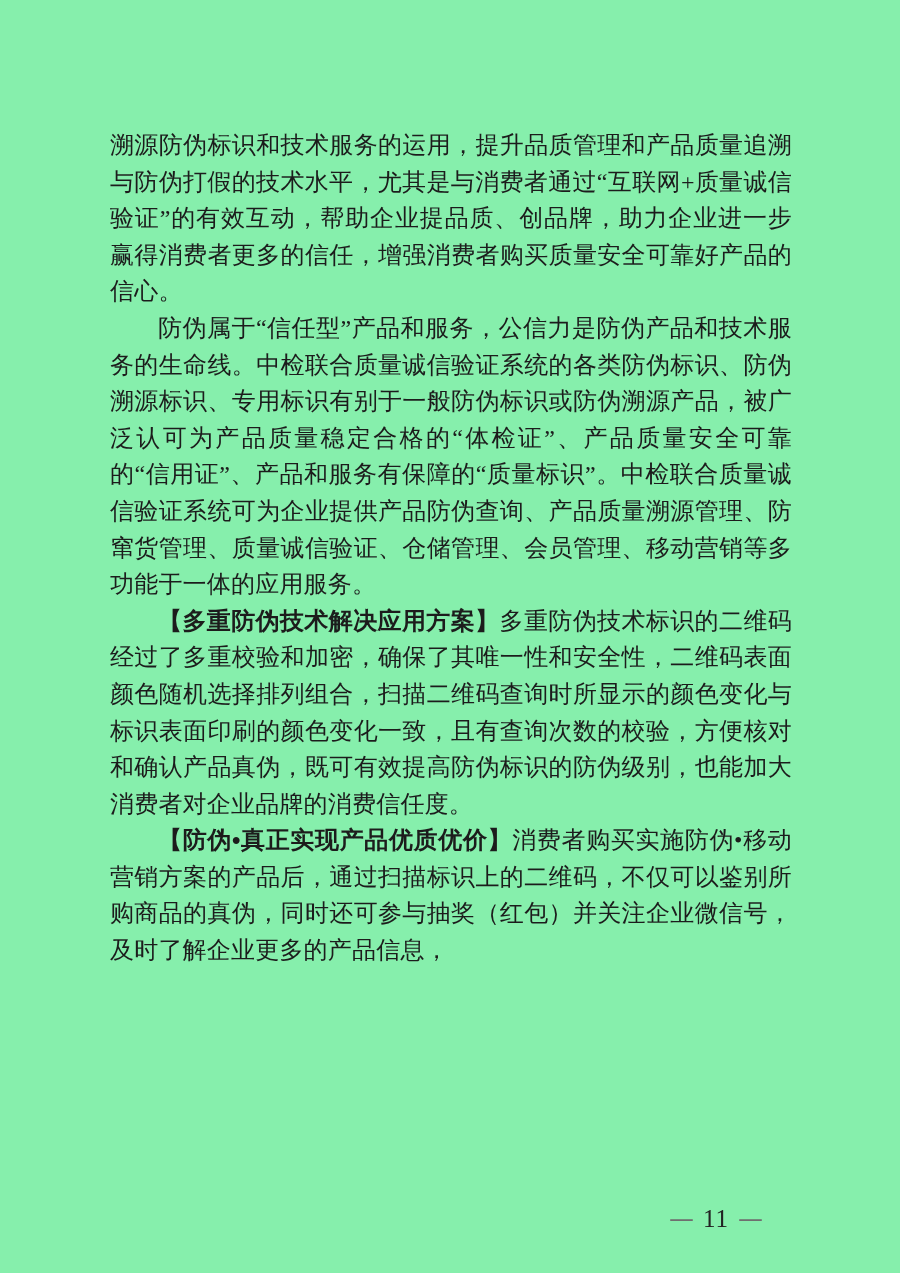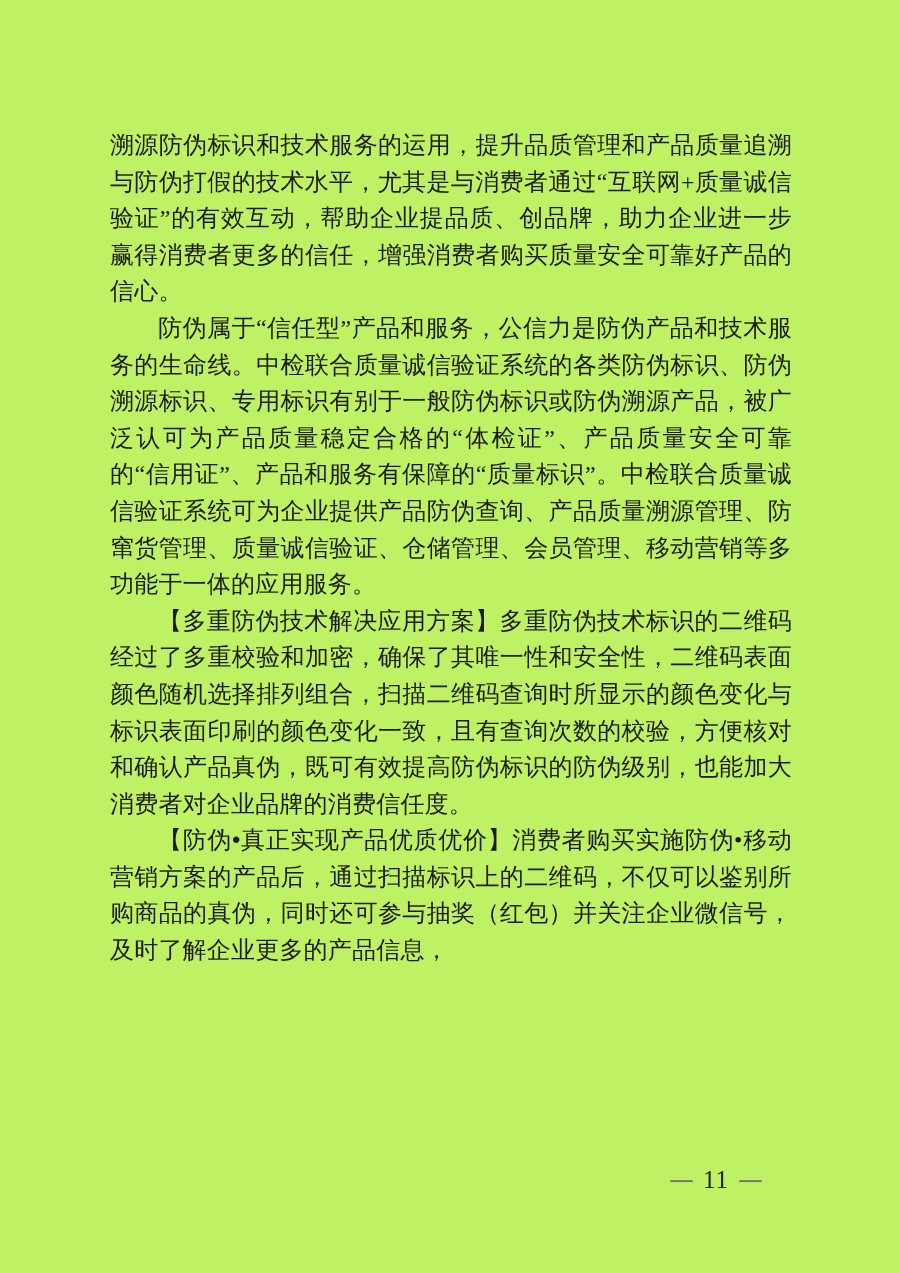--- a/index.html
+++ b/index.html
@@ -11,47 +11,47 @@
     width: 900px;
     height: 1273px;
     position: relative;
     overflow: hidden;
     font-family: "Liberation Serif", "DejaVu Serif", serif;
     color: #1c1c1c;
   }
   .page {
     position: absolute;
     inset: 0;
-    background: #bef264;
+    background: #86efac;
   }
   .text-block {
     position: absolute;
     left: 110px;
     top: 127px;
     width: 682px;
   }
   .para {
     margin: 0;
     padding: 0;
     font-size: 24px;
     line-height: 36.6px;
     text-align: justify;
     text-justify: inter-ideograph;
     letter-spacing: 0.2px;
   }
   .para.indent {
     text-indent: 2em;
   }
   .para-header {
-    font-weight: 400;
+    font-weight: 700;
     font-family: "Liberation Sans", "DejaVu Sans", sans-serif;
   }
   .footer {
     position: absolute;
-    top: 1165px;
+    top: 1204px;
     right: 128px;
     font-size: 25px;
     line-height: 30px;
     white-space: nowrap;
   }
   .footer .dash {
     color: #6f6f6f;
     margin: 0 9px;
     font-family: "DejaVu Sans", sans-serif;
   }

